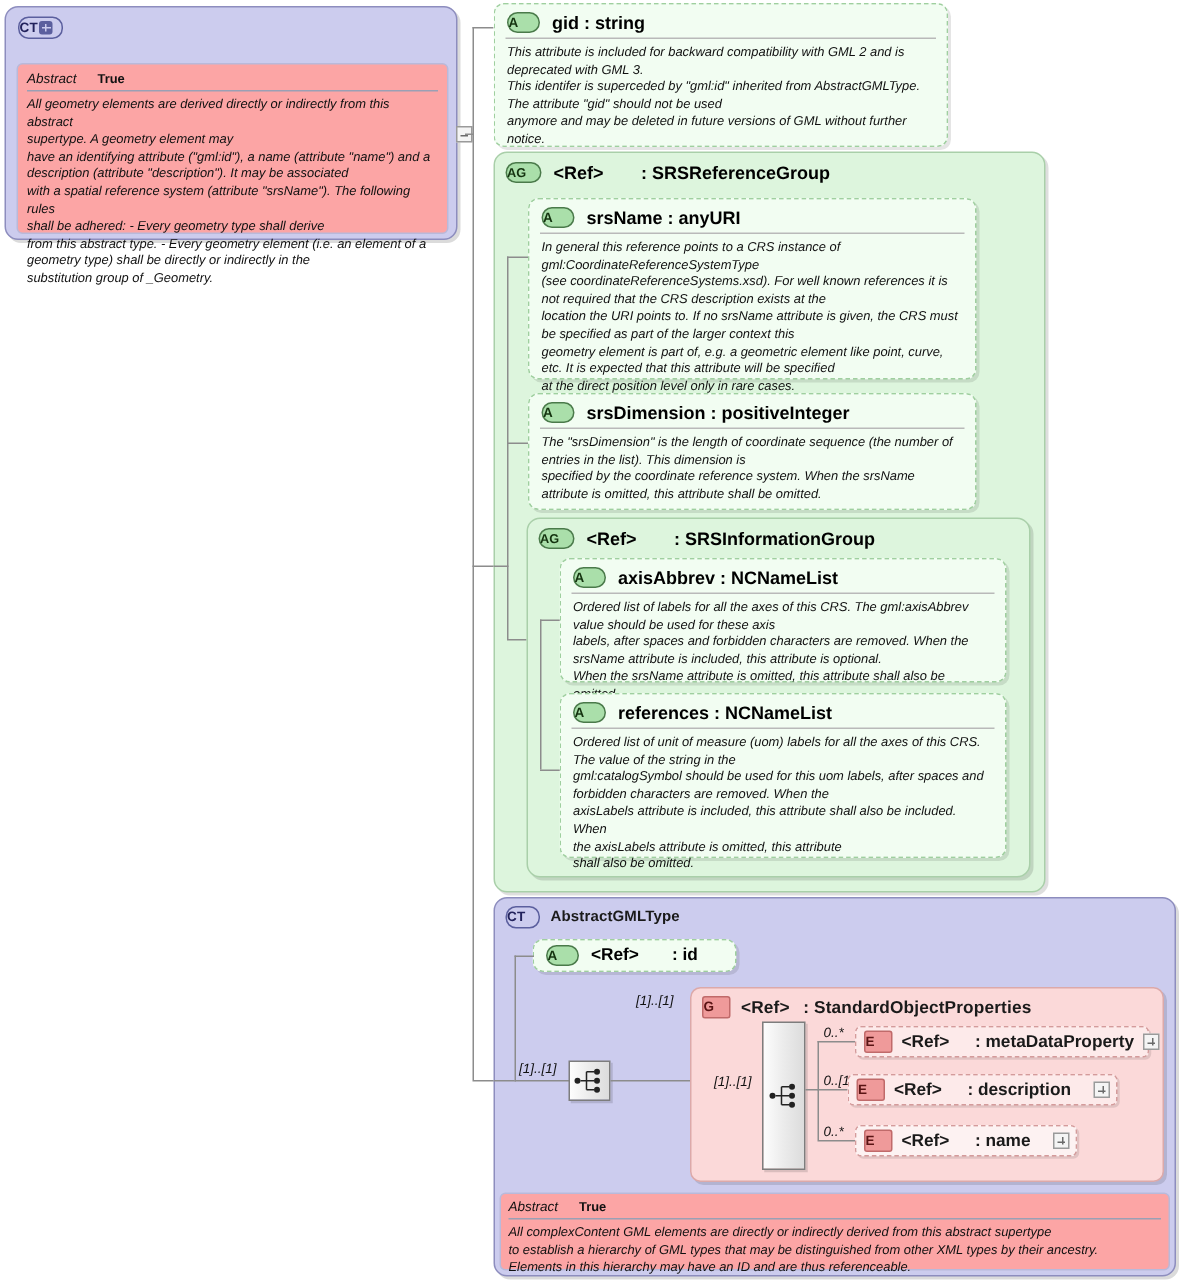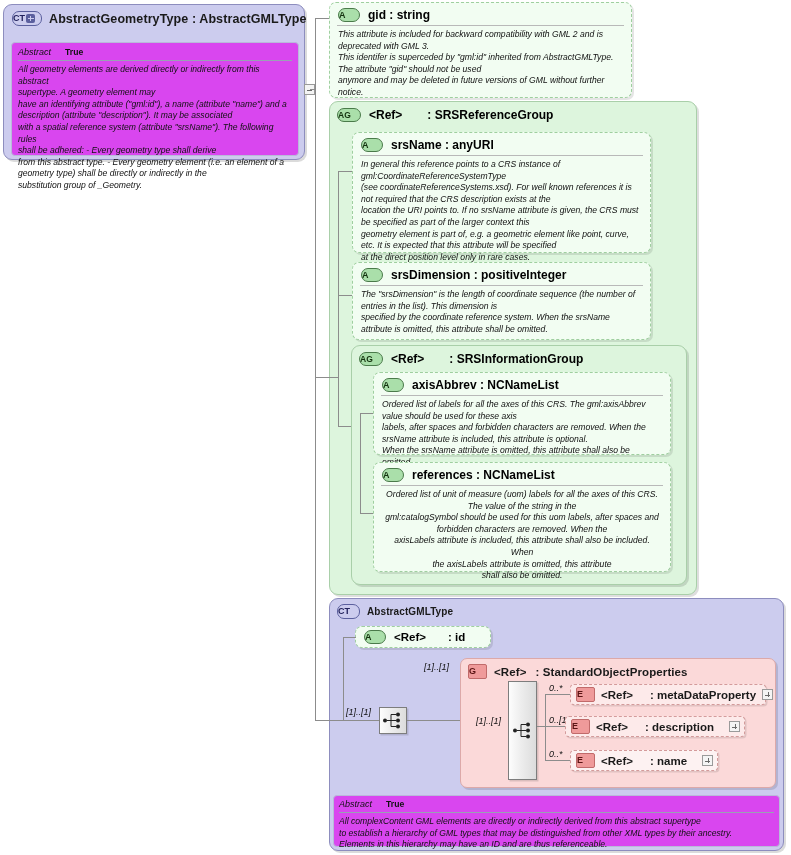--- a/index.html
+++ b/index.html
@@ -113,21 +113,21 @@
   }
 
   
   .ct-box {
     background: #ccccee;
     border: 1px solid #8d8dbe;
     border-radius: 9px;
     box-shadow: 2px 2px 0 rgba(0,0,0,.14);
   }
   .ct-inner {
-    background: #d946ef;
+    background: #fca5a5;
     border: 1px solid #b9b9da;
     border-radius: 4px;
   }
 
   
   .attr-box {
     background: #f2fdf2;
     border: 1px dashed #9fcf9f;
     border-radius: 7px;
     box-shadow: 2px 2px 0 rgba(0,0,0,.10);
@@ -210,21 +210,20 @@
 
 <div class="canvas">
 
   <div class="node ct-box" style="left:3px; top:4px; width:302px; height:156px;">
     <div style="padding:6px 8px 7px 8px;">
       <div class="node-title">
         <span class="badge badge-ct">
           <span>CT</span>
             <span class="plusglyph"></span>
         </span>
-        <span style="font-size:12.5px;">AbstractGeometryType : AbstractGMLType</span>
       </div>
     </div>
     <div class="ct-inner" style="position:absolute; left:7px; top:37px; width:288px; height:114px; padding:4px 6px;">
       <div class="abstract-row">
         <span class="abstract-key">Abstract</span>
         <span class="abstract-val">True</span>
       </div>
       <div class="sep"></div>
       <div class="annot">All geometry elements are derived directly or indirectly from this abstract
 supertype. A geometry element may
@@ -331,21 +330,21 @@
 srsName attribute is included, this attribute is optional.
 When the srsName attribute is omitted, this attribute shall also be omitted.</div>
   </div>
 
   <div class="node attr-box" style="left:373px; top:462px; width:298px; height:110px;">
     <div class="attr-head" style="padding:5px 8px 2px 8px;">
       <span class="badge badge-a">A</span>
       <span style="font-size:12px; font-weight:bold;">references : NCNameList</span>
     </div>
     <div style="height:1px; background:#b9b9b9; margin:1px 7px 3px 7px;"></div>
-    <div class="annot" style="padding:0 8px;text-align:center;">Ordered list of unit of measure (uom) labels for all the axes of this CRS.
+    <div class="annot" style="padding:0 8px;">Ordered list of unit of measure (uom) labels for all the axes of this CRS.
 The value of the string in the
 gml:catalogSymbol should be used for this uom labels, after spaces and
 forbidden characters are removed. When the
 axisLabels attribute is included, this attribute shall also be included. When
 the axisLabels attribute is omitted, this attribute
 shall also be omitted.</div>
   </div>
 
   <div class="node ct-box" style="left:329px; top:598px; width:455px; height:253px;">
     <div class="node-title" style="padding:5px 0 0 7px;">

